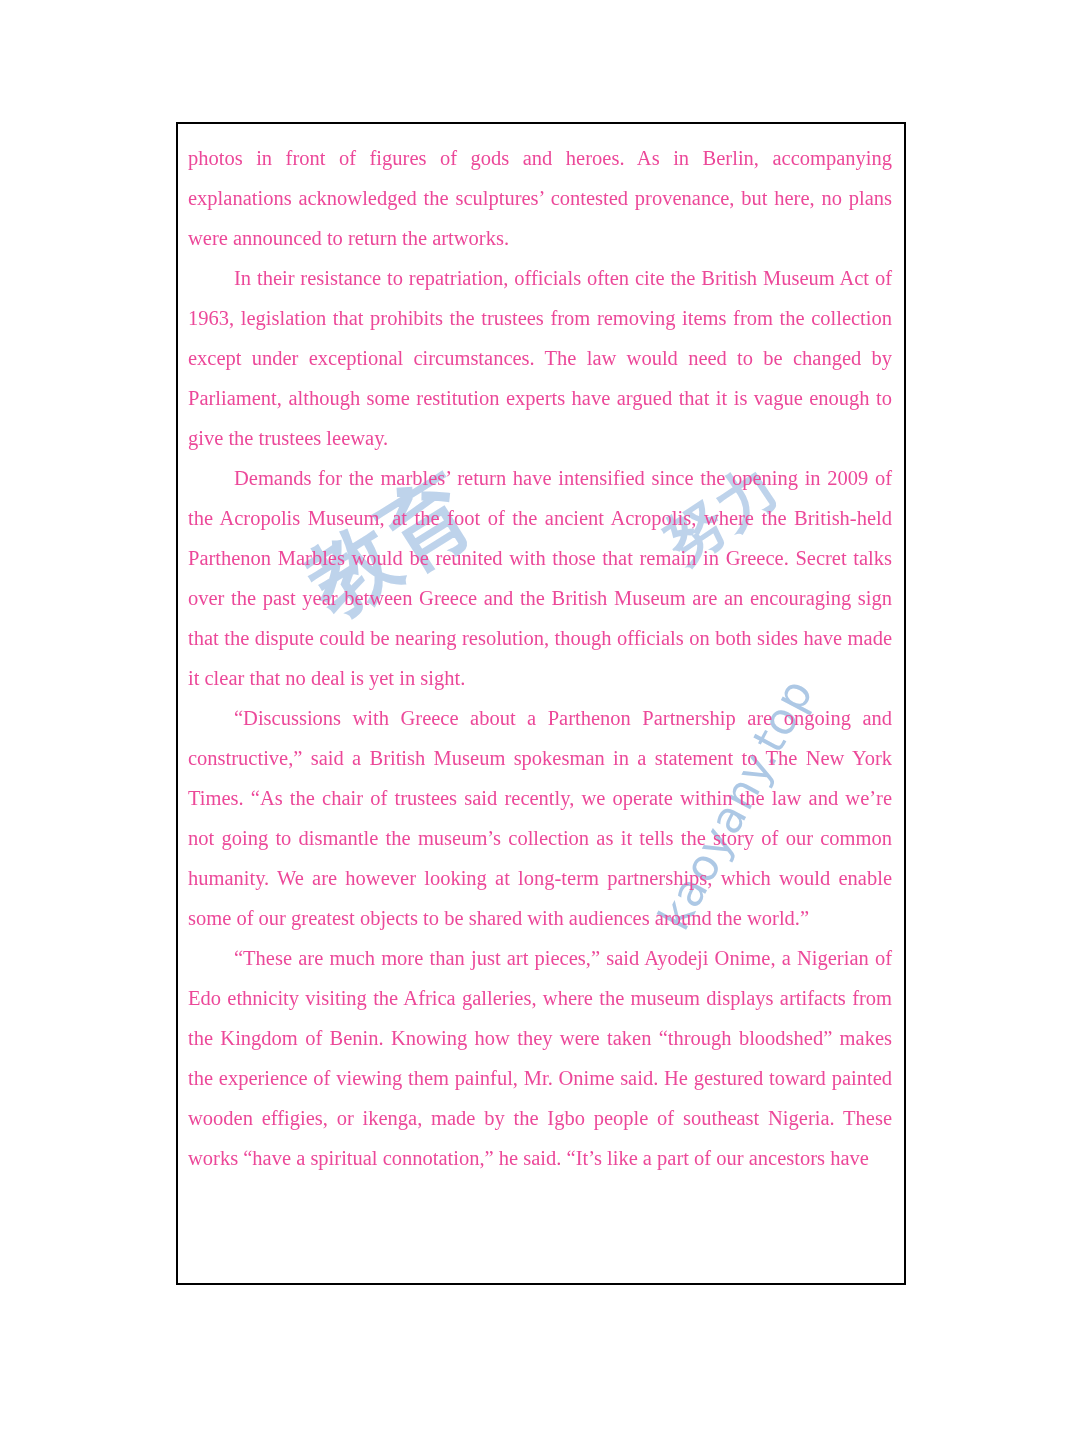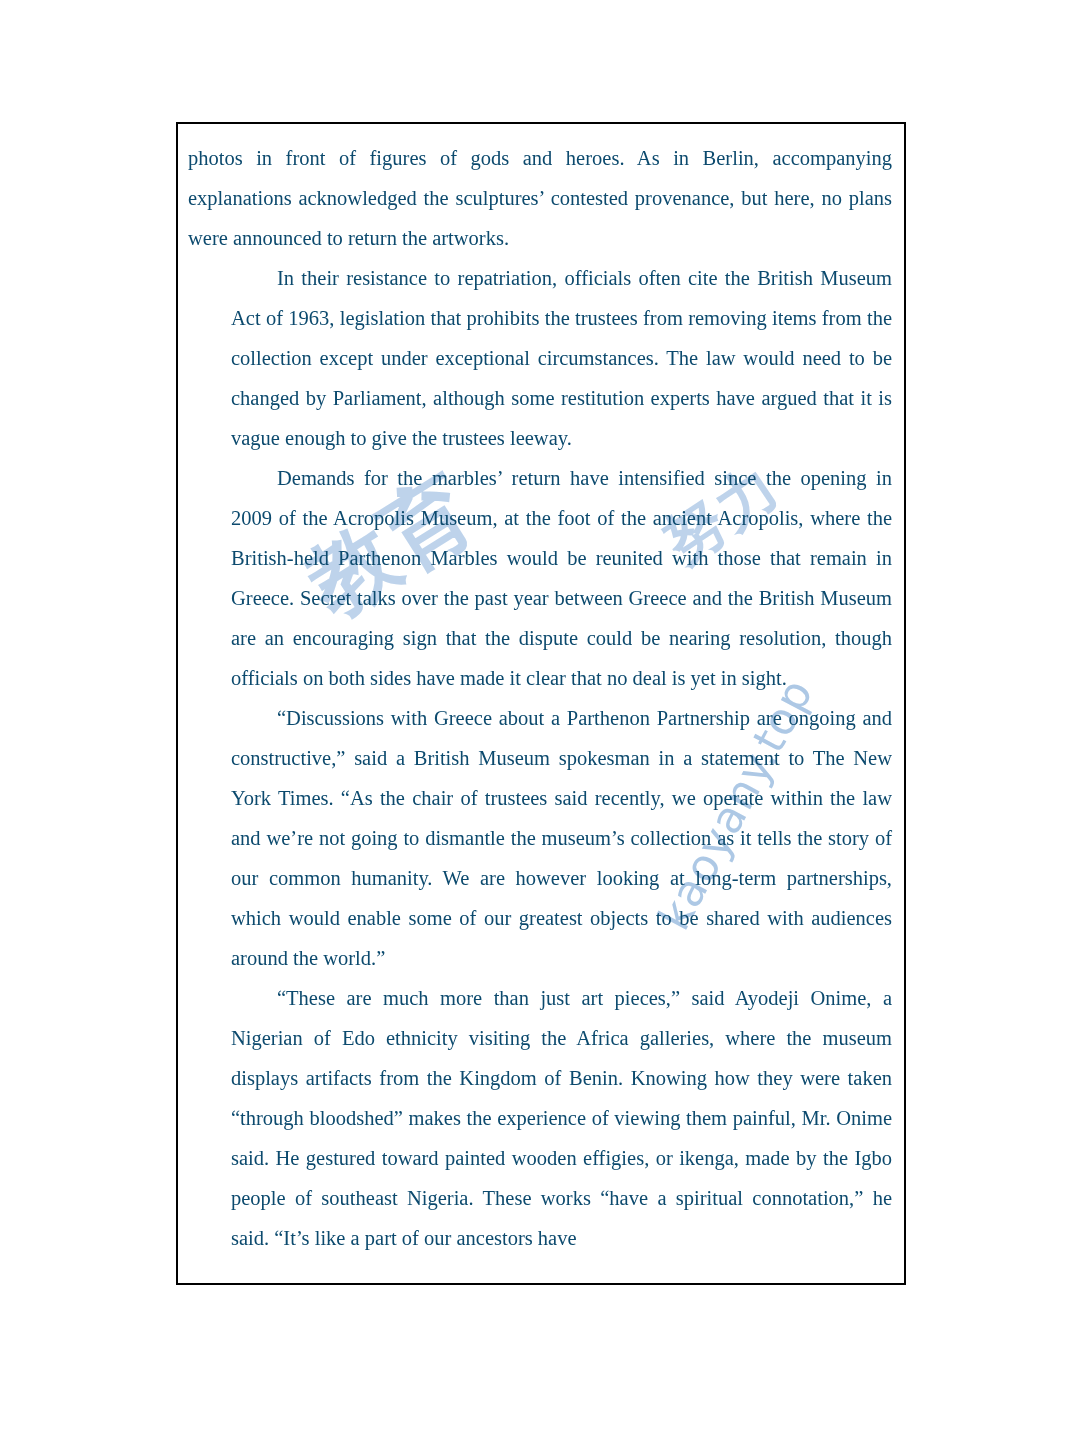--- a/index.html
+++ b/index.html
@@ -105,29 +105,28 @@
   #body-text {
     position: relative;
     z-index: 1;
   }
 
   p.para {
     margin: 0;
     padding: 0;
     font-size: 20.5px;
     line-height: 40px;
-    color: #0c4a6e;
+    color: #ec4899;
     text-align: justify;
     text-justify: inter-word;
     -webkit-hyphens: none;
     hyphens: none;
   }
   p.para.indent {
     text-indent: 46px;
-    margin-left: 43px;
   }
   p.para.cont {
     text-indent: 0;
   }
 
   
 </style>
 </head>
 <body>
 

